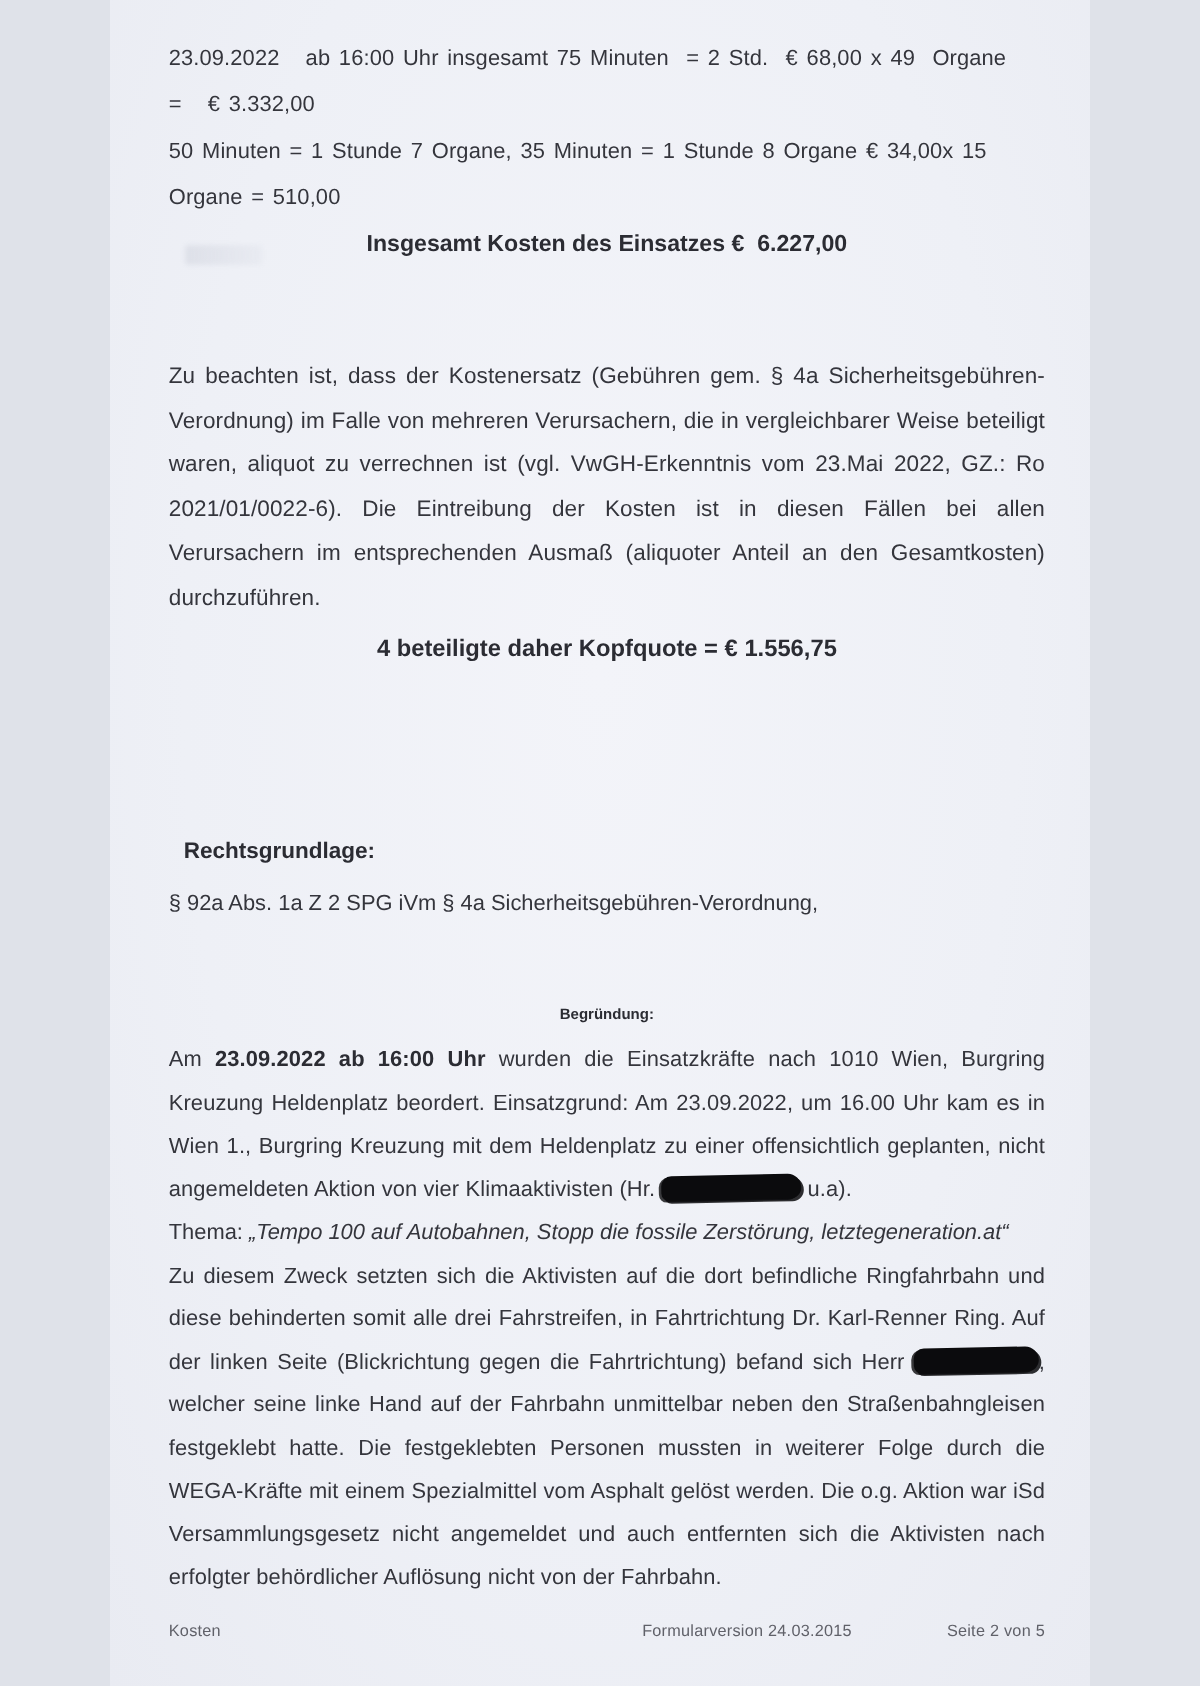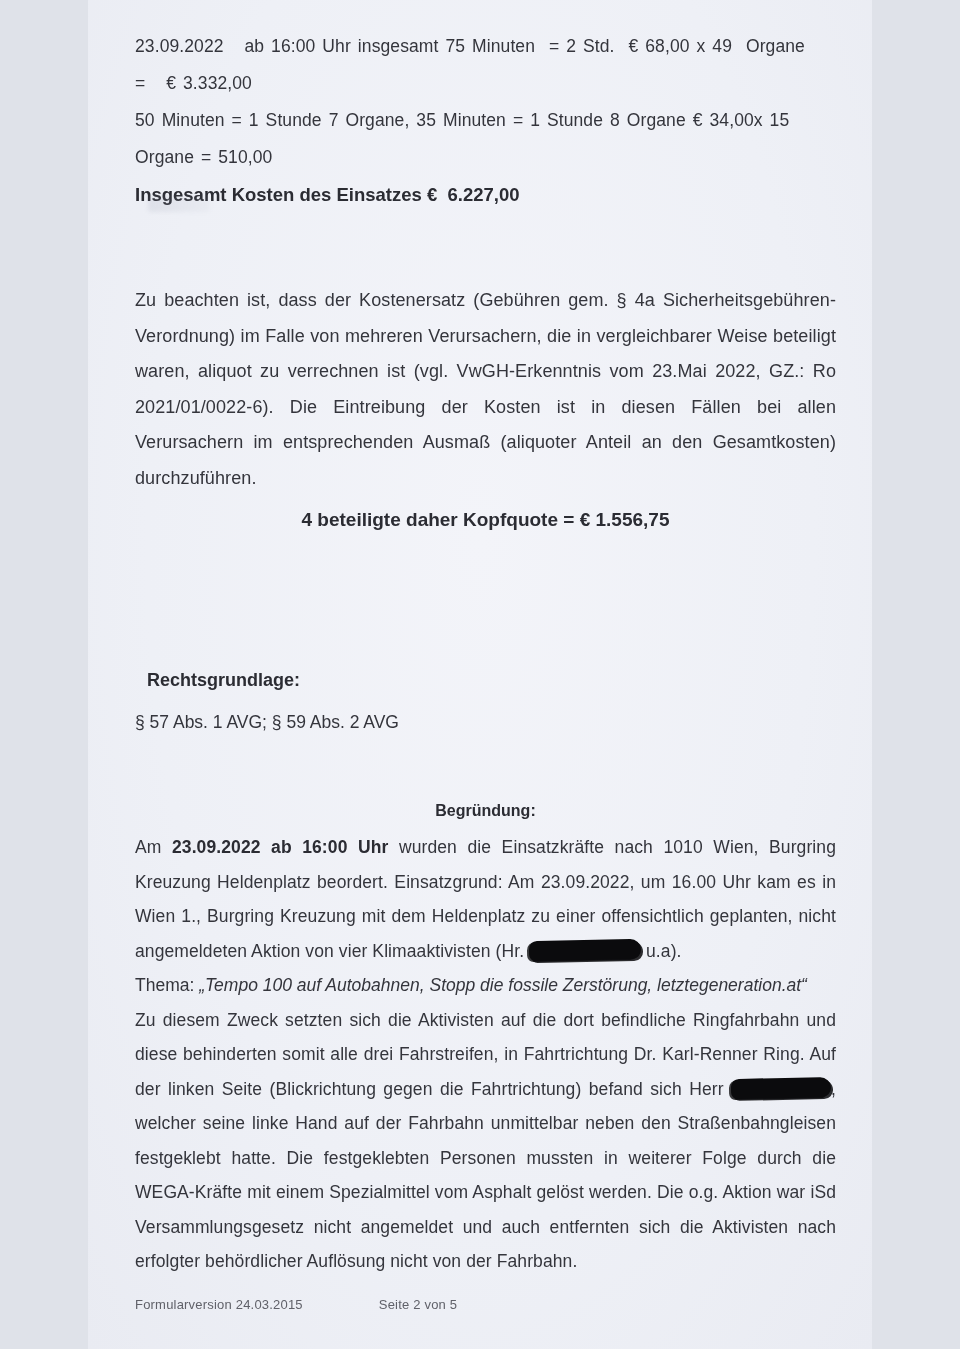--- a/index.html
+++ b/index.html
@@ -21,20 +21,21 @@
   .costline{
     font-size:17.5px;
     line-height:37px;
     white-space:pre-wrap;
     word-spacing:2px;
     letter-spacing:0.1px;
   }
   .cost-total{
     font-size:18.5px;
     font-weight:bold;
+    text-align:center;
     line-height:37px;
     color:#2b2c33;
     white-space:pre-wrap;
   }
   .note-section{margin-top:70px;}
   .just{
     font-size:18px;
     line-height:35.5px;
     text-align:justify;
     text-align-last:left;
@@ -56,21 +57,21 @@
     line-height:30px;
     margin:12px;
   }
   .legal-line{
     font-size:17.5px;
     line-height:31px;
   }
   .legal-line.first{margin-top:11px;}
   .begruendung-section{margin-top:56px;}
   .begruendung-heading{
-    font-size:16px;
+    font-size:12px;
     font-weight:bold;
     text-align:center;
     color:#2b2c33;
     line-height:34px;
     margin:0 0 2px 0;
   }
   .bodypara{
     font-size:17.5px;
     line-height:34.5px;
   }
@@ -122,33 +123,34 @@
       <p class="cost-total">Insgesamt Kosten des Einsatzes €  6.227,00</p>
     </section>
 
     <section class="note-section">
       <p class="just">Zu beachten ist, dass der Kostenersatz (Gebühren gem. § 4a Sicherheitsgebühren-Verordnung) im Falle von mehreren Verursachern, die in vergleichbarer Weise beteiligt waren, aliquot zu verrechnen ist (vgl. VwGH-Erkenntnis vom 23.Mai 2022, GZ.: Ro 2021/01/0022-6). Die Eintreibung der Kosten ist in diesen Fällen bei allen Verursachern im entsprechenden Ausmaß (aliquoter Anteil an den Gesamtkosten) durchzuführen.</p>
       <p class="kopfquote">4 beteiligte daher Kopfquote = € 1.556,75</p>
     </section>
 
     <section class="legal-section">
       <p class="legal-heading">Rechtsgrundlage:</p>
-      <p class="legal-line">§ 57 Abs. 1 AVG; § 59 Abs. 2 AVG</p>
+      <p class="legal-line first">§ 92a Abs. 1a Z 2 SPG iVm § 4a Sicherheitsgebühren-Verordnung,</p>
     </section>
 
     <section class="begruendung-section">
       <p class="begruendung-heading">Begründung:</p>
       <p class="bodypara just"><span class="run normal">Am </span><span class="run bold">23.09.2022 ab 16:00 Uhr</span><span class="run normal"> wurden die Einsatzkräfte nach 1010 Wien, Burgring Kreuzung Heldenplatz beordert. Einsatzgrund: Am 23.09.2022, um 16.00 Uhr kam es in Wien 1., Burgring Kreuzung mit dem Heldenplatz zu einer offensichtlich geplanten, nicht angemeldeten Aktion von vier Klimaaktivisten (Hr. </span><span class="run redact" style="width: 112px;"></span><span class="run normal"> u.a).</span></p>
       <p class="bodypara"><span class="run normal">Thema: </span><span class="run italic">„Tempo 100 auf Autobahnen, Stopp die fossile Zerstörung, letztegeneration.at“</span></p>
       <p class="bodypara just"><span class="run normal">Zu diesem Zweck setzten sich die Aktivisten auf die dort befindliche Ringfahrbahn und diese behinderten somit alle drei Fahrstreifen, in Fahrtrichtung Dr. Karl-Renner Ring. Auf der linken Seite (Blickrichtung gegen die Fahrtrichtung) befand sich Herr </span><span class="run redact" style="width: 100px;"></span><span class="run normal">, welcher seine linke Hand auf der Fahrbahn unmittelbar neben den Straßenbahngleisen festgeklebt hatte. Die festgeklebten Personen mussten in weiterer Folge durch die WEGA-Kräfte mit einem Spezialmittel vom Asphalt gelöst werden. Die o.g. Aktion war iSd Versammlungsgesetz nicht angemeldet und auch entfernten sich die Aktivisten nach erfolgter behördlicher Auflösung nicht von der Fahrbahn.</span></p>
     </section>
 
   </div>
 
   <footer>
+    <span class="footer-left">Kosten</span>
     <span class="footer-center">Formularversion 24.03.2015</span>
     <span class="footer-right">Seite 2 von 5</span>
   </footer>
 
   <div class="art ghost" style="left:60px;top:196px;width:62px;height:16px;"></div>
   <div class="art" style="left:886px;top:46px;width:20px;height:9px;"></div>
   <div class="art" style="left:862px;top:108px;width:14px;height:8px;"></div>
   <div class="art" style="left:886px;top:150px;width:26px;height:11px;"></div>
   <div class="art" style="left:853px;top:204px;width:32px;height:13px;"></div>
   <div class="art" style="left:847px;top:438px;width:22px;height:15px;"></div>

